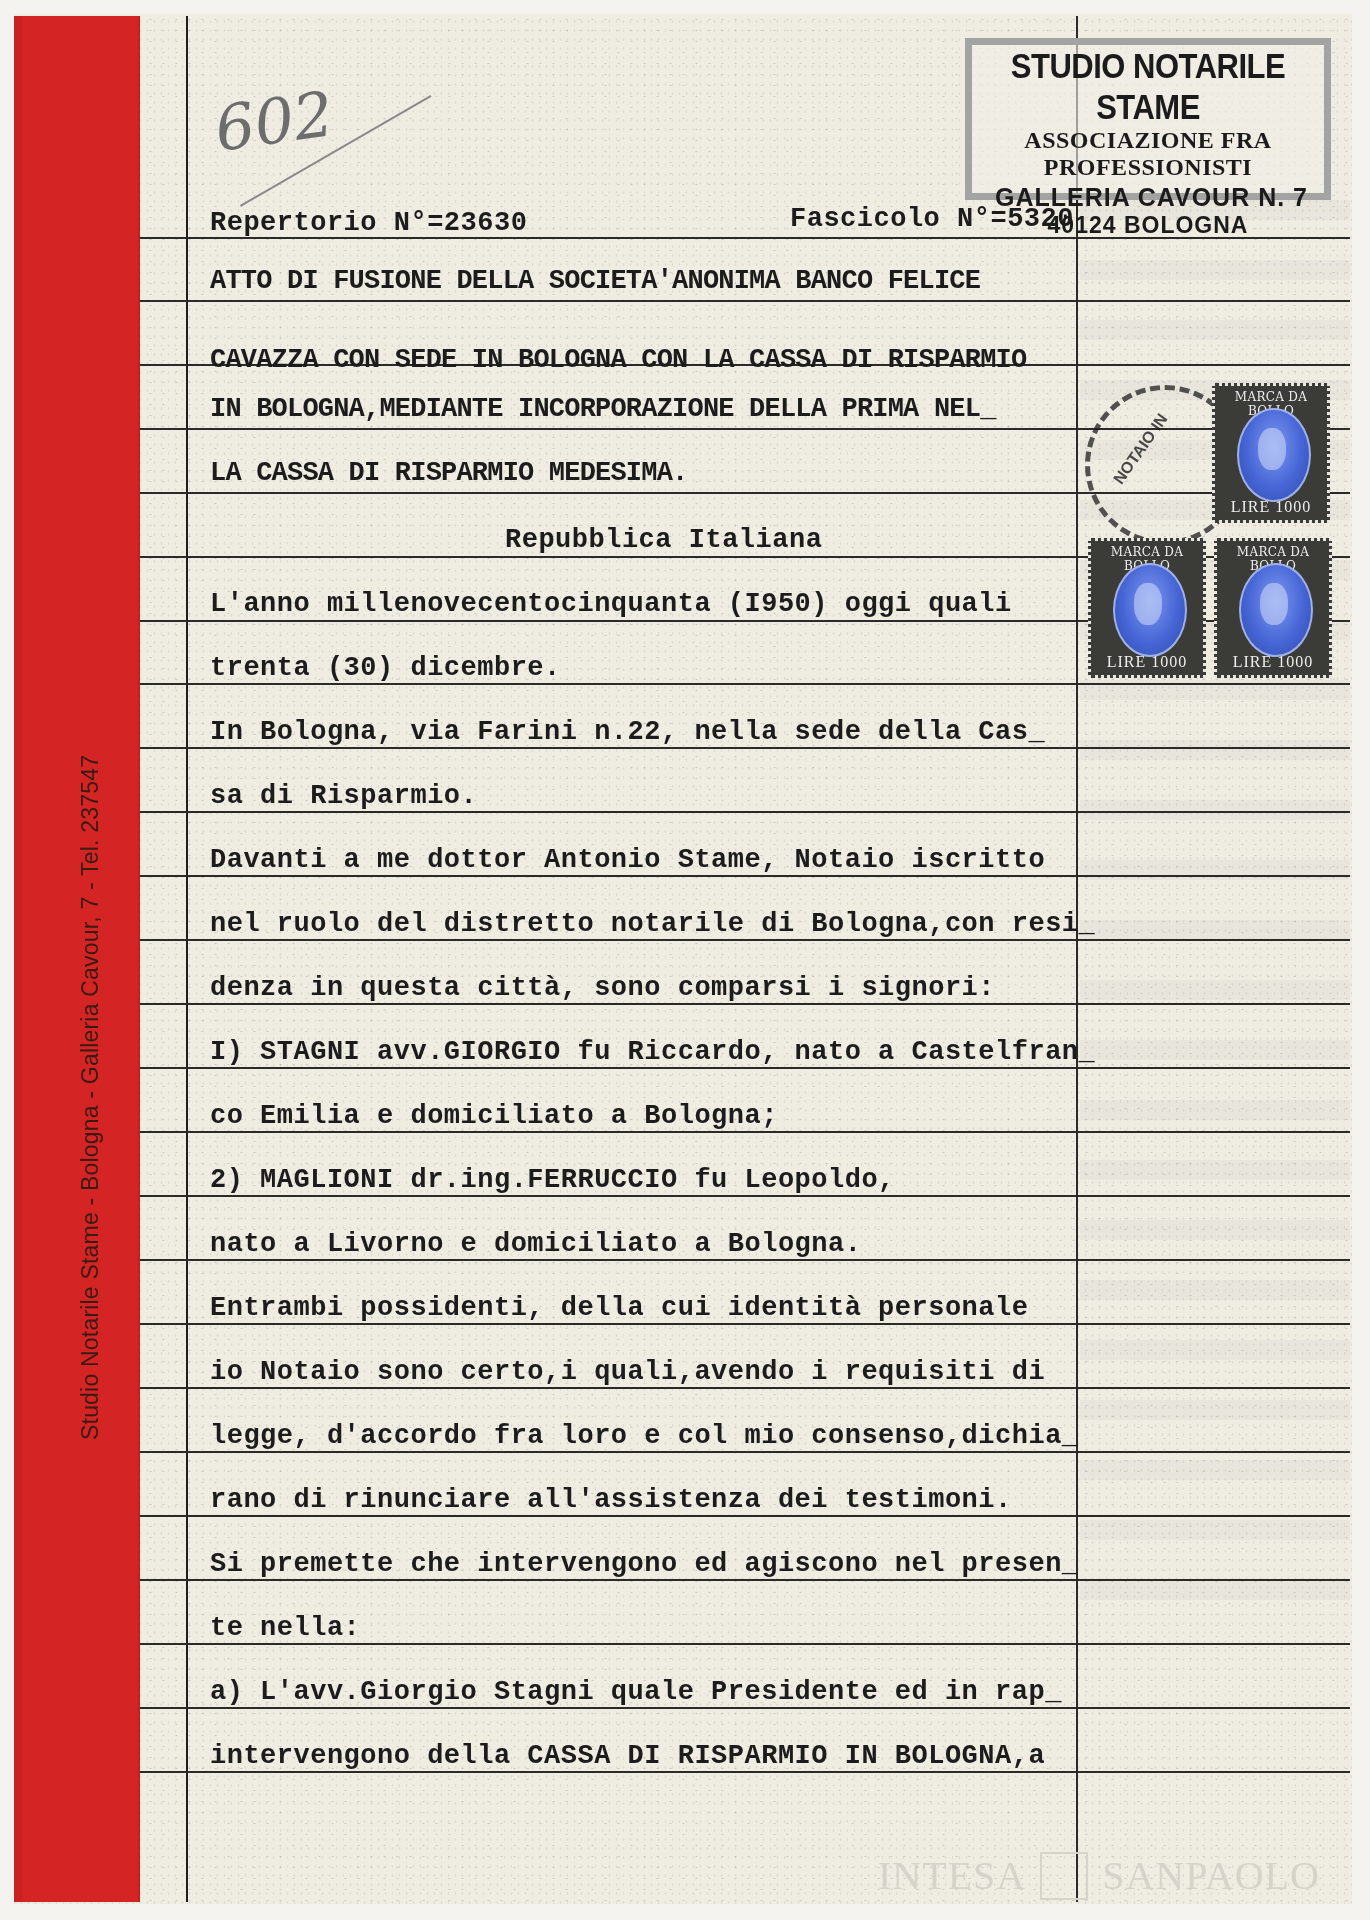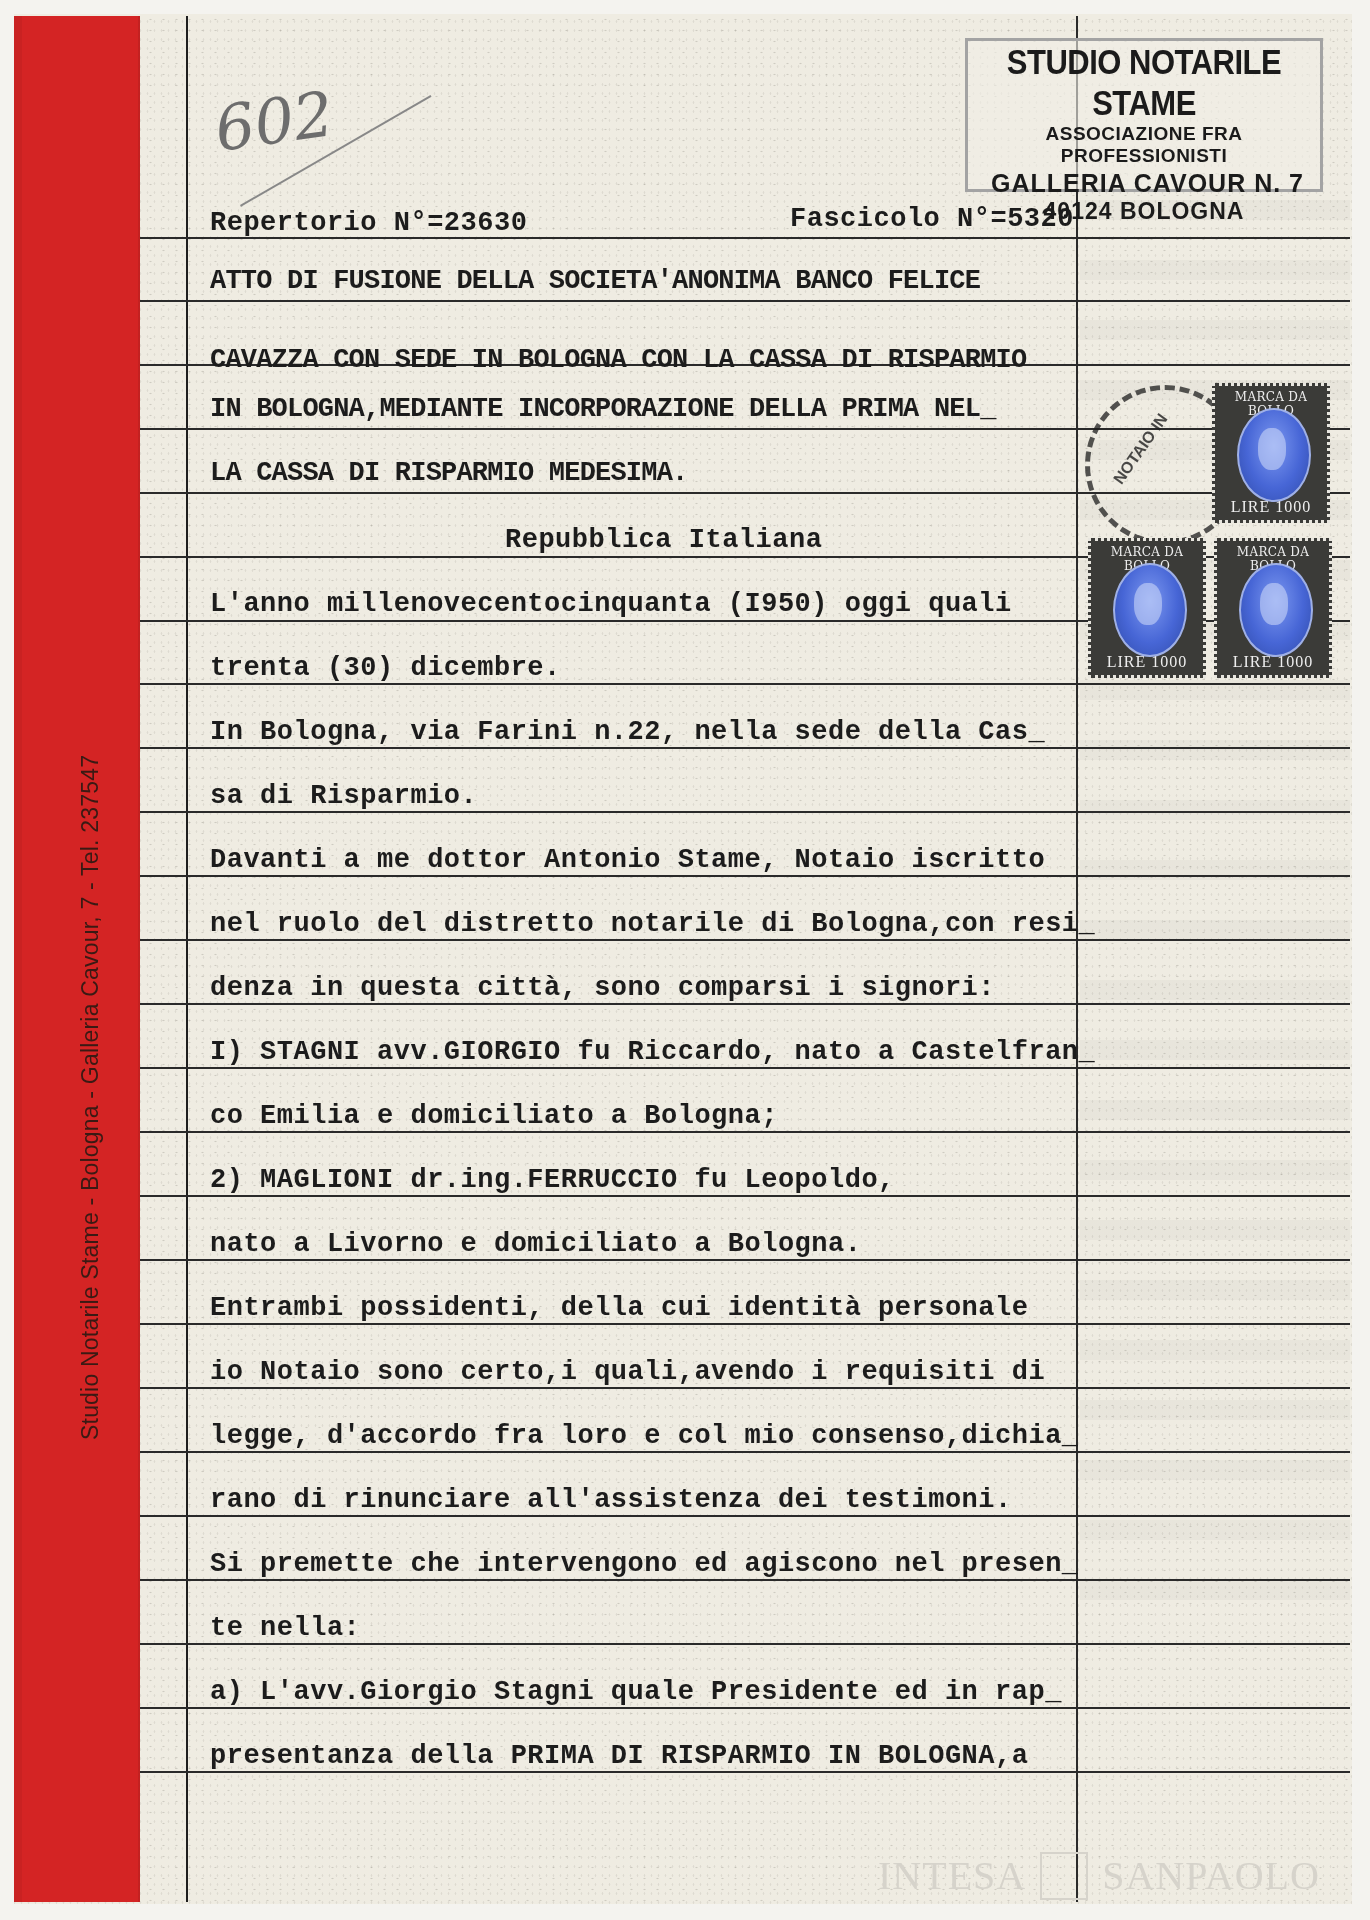--- a/index.html
+++ b/index.html
@@ -47,26 +47,26 @@
     position:absolute; left:215px; top:85px;
     font-family:"DejaVu Serif", serif; font-style:italic;
     font-size:62px; color:#6d6d6d; transform:rotate(-8deg);
   }
   .slash {
     position:absolute; left:240px; top:125px; width:220px; height:2px; background:#888;
     transform:rotate(-30deg); transform-origin:0 0; top:205px;
   }
   .stamp {
     position:absolute; left:965px; top:38px; width:352px; height:148px;
-    border:3px solid #a3a3a3; background:rgba(240,238,230,0.6);
+    border:7px solid #a3a3a3; background:rgba(240,238,230,0.6);
     font-family:"Liberation Sans", "DejaVu Sans", sans-serif; font-weight:bold;
     color:#1b1b1b; text-align:center;
   }
   .stamp .s1 { font-size:31px; margin-top:6px; letter-spacing:-0.5px; transform:scaleY(1.15); }
-  .stamp .s2 { font-size:19px; margin-top:4px; letter-spacing:0.5px; }
+  .stamp .s2 { font-size:24px; margin-top:4px; letter-spacing:0.5px;font-family:Liberation Serif, serif; }
   .stamp .s3 { font-size:25px; margin-top:2px; letter-spacing:1px;margin-left:7px; }
   .stamp .s4 { font-size:23px; margin-top:0px; letter-spacing:1px; }
   .revenue {
     position:absolute; width:118px; height:140px; background:#3b3b38;
     border:3px dotted #e8e6df; box-sizing:border-box;
   }
   .revenue .hdr {
     font-family:"DejaVu Serif", serif; font-size:12px; color:#eee; text-align:center;
     margin-top:4px; letter-spacing:0.3px;
   }
@@ -194,17 +194,17 @@
 <div class="line" style="top:1101px">co Emilia e domiciliato a Bologna;</div>
 <div class="line" style="top:1165px">2) MAGLIONI dr.ing.FERRUCCIO fu  Leopoldo,</div>
 <div class="line" style="top:1229px">nato a Livorno e domiciliato a Bologna.</div>
 <div class="line" style="top:1293px">Entrambi possidenti, della cui identità personale</div>
 <div class="line" style="top:1357px">io Notaio sono certo,i quali,avendo i requisiti di</div>
 <div class="line" style="top:1421px">legge, d'accordo  fra loro e col mio consenso,dichia_</div>
 <div class="line" style="top:1485px">rano di rinunciare all'assistenza dei testimoni.</div>
 <div class="line" style="top:1549px">Si premette che intervengono ed agiscono nel presen_</div>
 <div class="line" style="top:1613px">te nella:</div>
 <div class="line" style="top:1677px">a) L'avv.Giorgio Stagni quale Presidente ed in rap_</div>
-<div class="line" style="top:1741px">presentanza della PRIMA DI RISPARMIO IN BOLOGNA,a</div>
+<div class="line" style="top:1741px">intervengono della CASSA DI RISPARMIO IN BOLOGNA,a</div>
 
 <div class="watermark">
   <span>INTESA</span><span class="wm-box"></span><span>SANPAOLO</span>
 </div>
 
 </body></html>

